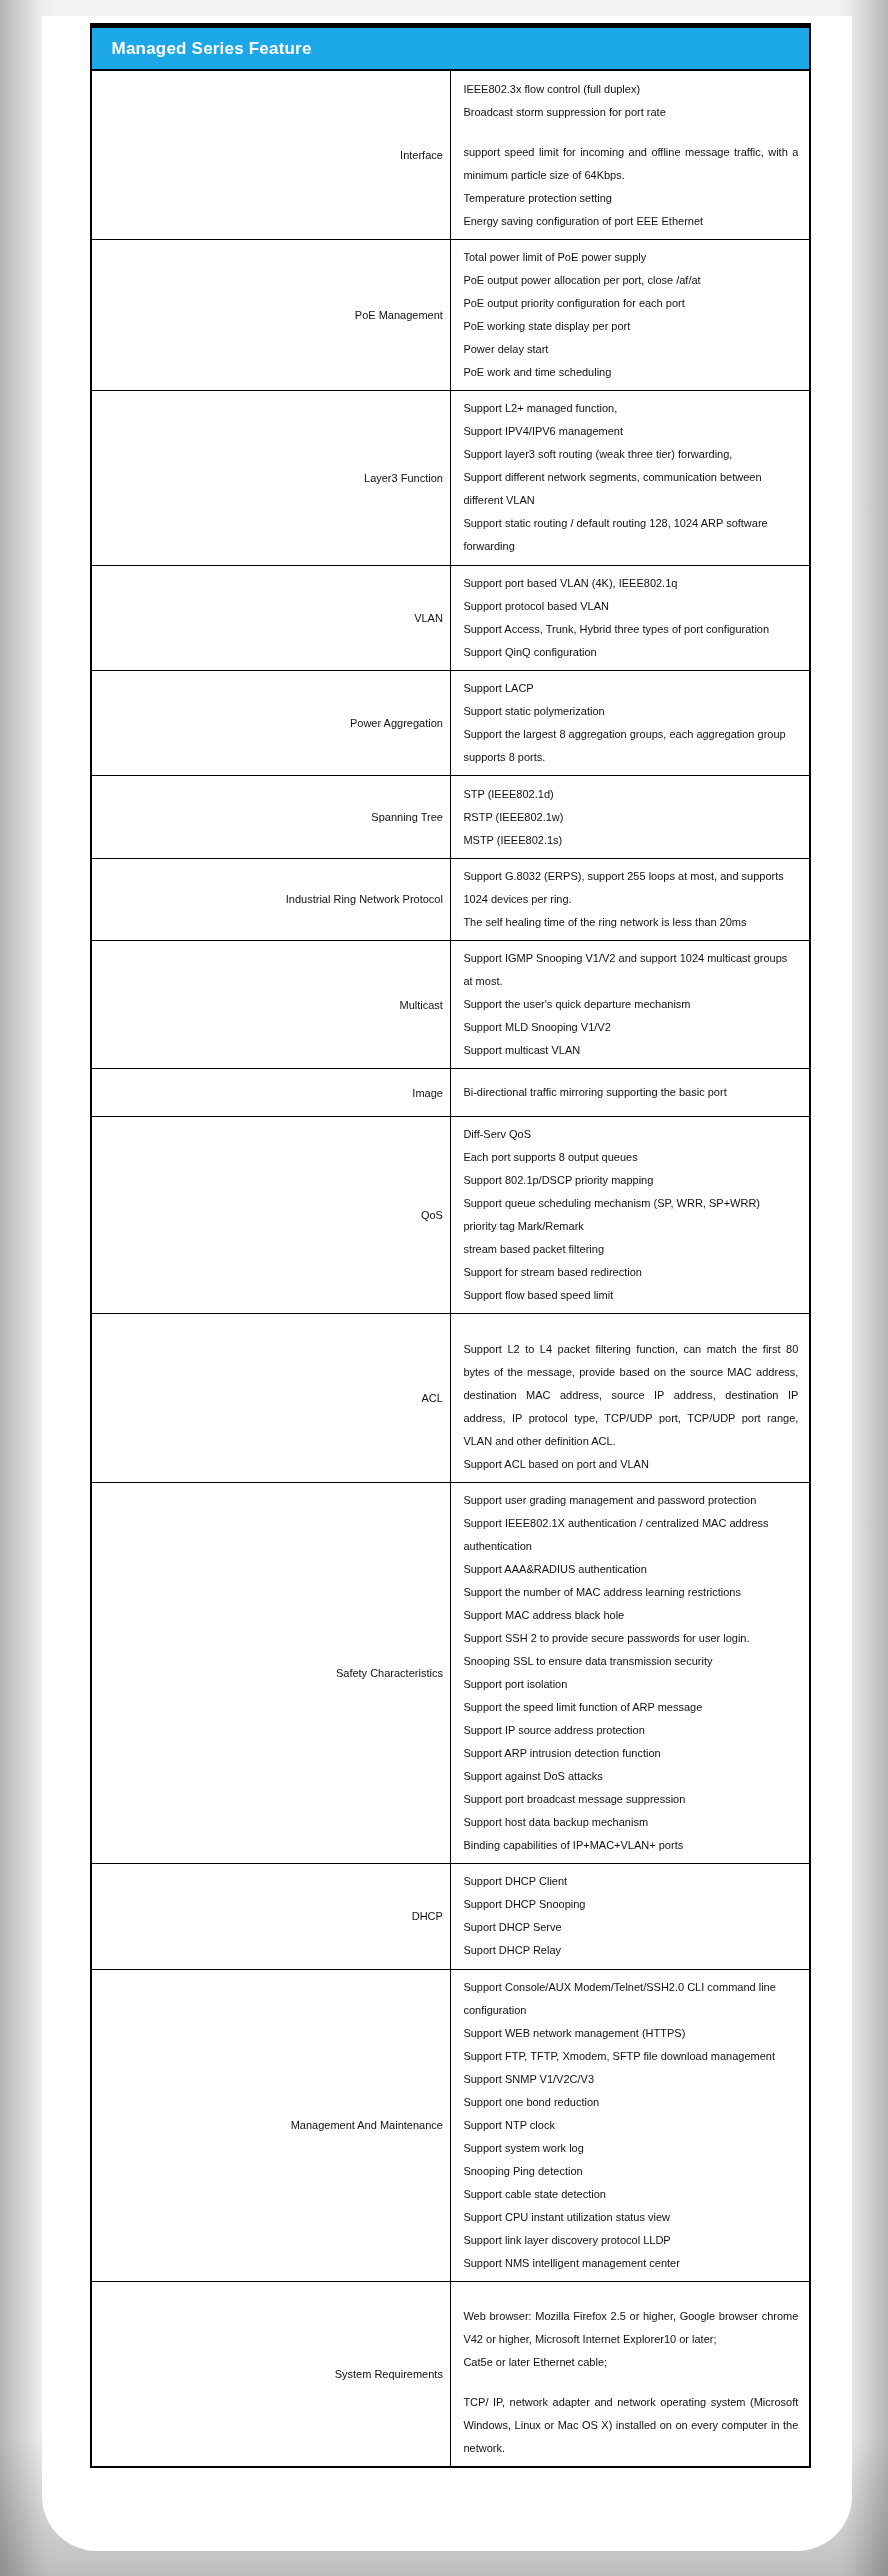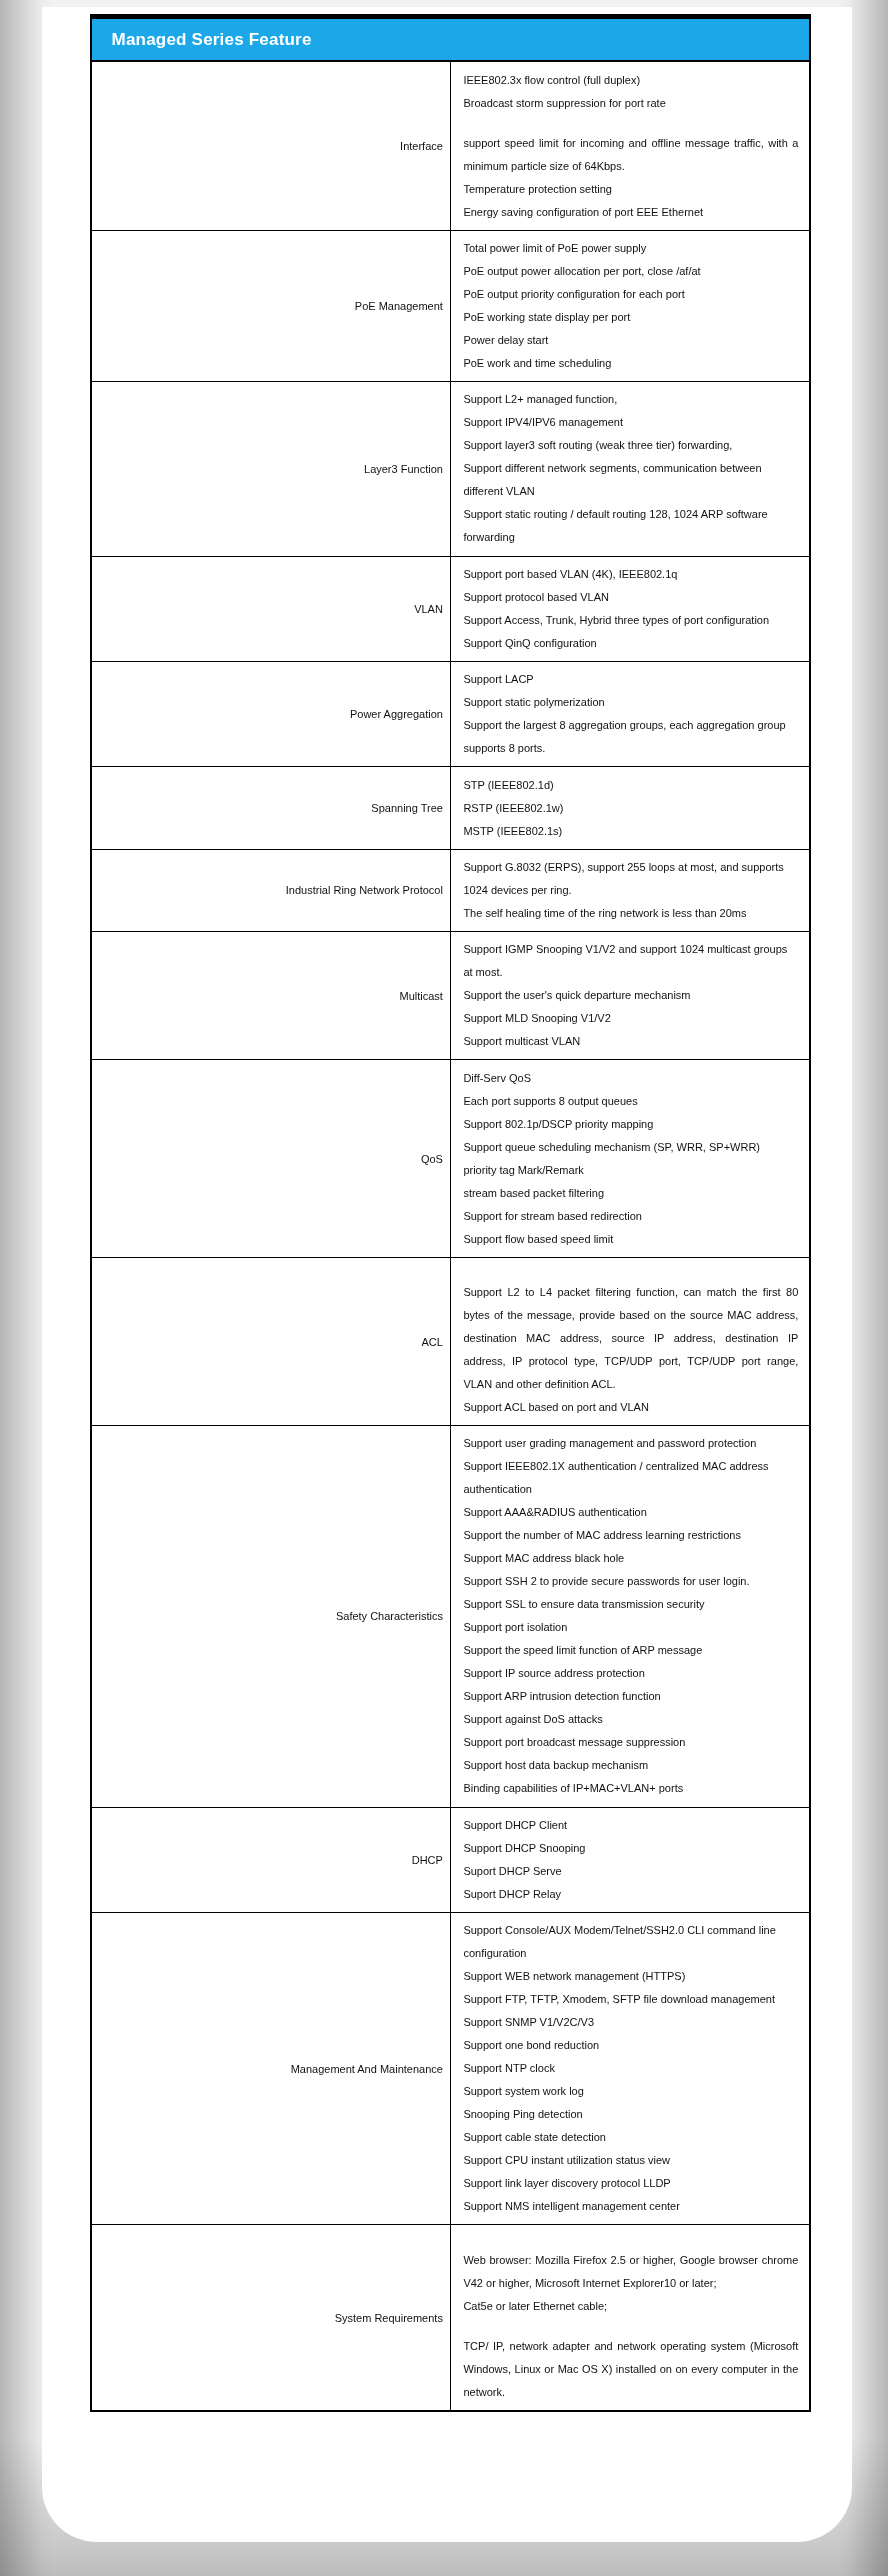--- a/index.html
+++ b/index.html
@@ -11,21 +11,21 @@
   html,body{width:889px;}
   body{
     font-family:"Liberation Sans","DejaVu Sans",sans-serif;
     color:var(--ink);
     width:889px;height:2576px;position:relative;overflow:hidden;
     background:
       linear-gradient(to bottom, rgba(0,0,0,0) 2436px, rgba(0,0,0,0.22) 2576px),
       linear-gradient(to right, #b5b5b5 0px, #ececec 41px, #f2f2f2 53px, #f2f2f2 836px, #ececec 848px, #b5b5b5 889px);
   }
   .card{
-    position:absolute;left:42px;top:7px;width:810px;height:2535px;
+    position:absolute;left:42px;top:16px;width:810px;height:2535px;
     background:#ffffff;border-radius:0 0 55px 55px;
     padding:7.1px 0 0 48px;
   }
   
   table{border-collapse:collapse;}
   .feature-table{
     width:721px;table-layout:fixed;
     border:2.7px solid var(--line);border-top:5.3px solid var(--line);
   }
   .feature-table th.title-cell{
@@ -128,20 +128,26 @@
         <tr>
           <td class="label-cell">Multicast</td>
           <td class="lines-cell">
             <div class="line">Support IGMP Snooping V1/V2 and support 1024 multicast groups at most.</div>
             <div class="line">Support the user's quick departure mechanism</div>
             <div class="line">Support MLD Snooping V1/V2</div>
             <div class="line">Support multicast VLAN</div>
           </td>
         </tr>
         <tr>
+          <td class="label-cell">Image</td>
+          <td class="lines-cell">
+            <div class="line">Bi-directional traffic mirroring supporting the basic port</div>
+          </td>
+        </tr>
+        <tr>
           <td class="label-cell">QoS</td>
           <td class="lines-cell">
             <div class="line">Diff-Serv QoS</div>
             <div class="line">Each port supports 8 output queues</div>
             <div class="line">Support 802.1p/DSCP priority mapping</div>
             <div class="line">Support queue scheduling mechanism (SP, WRR, SP+WRR)</div>
             <div class="line">priority tag Mark/Remark</div>
             <div class="line">stream based packet filtering</div>
             <div class="line">Support for stream based redirection</div>
             <div class="line">Support flow based speed limit</div>
@@ -156,21 +162,21 @@
         </tr>
         <tr>
           <td class="label-cell">Safety Characteristics</td>
           <td class="lines-cell">
             <div class="line">Support user grading management and password protection</div>
             <div class="line">Support IEEE802.1X authentication / centralized MAC address authentication</div>
             <div class="line">Support AAA&amp;RADIUS authentication</div>
             <div class="line">Support the number of MAC address learning restrictions</div>
             <div class="line">Support MAC address black hole</div>
             <div class="line">Support SSH 2 to provide secure passwords for user login.</div>
-            <div class="line">Support SSL to ensure data transmission security</div>
+            <div class="line">Snooping SSL to ensure data transmission security</div>
             <div class="line">Support port isolation</div>
             <div class="line">Support the speed limit function of ARP message</div>
             <div class="line">Support IP source address protection</div>
             <div class="line">Support ARP intrusion detection function</div>
             <div class="line">Support against DoS attacks</div>
             <div class="line">Support port broadcast message suppression</div>
             <div class="line">Support host data backup mechanism</div>
             <div class="line">Binding capabilities of IP+MAC+VLAN+ ports</div>
           </td>
         </tr>

